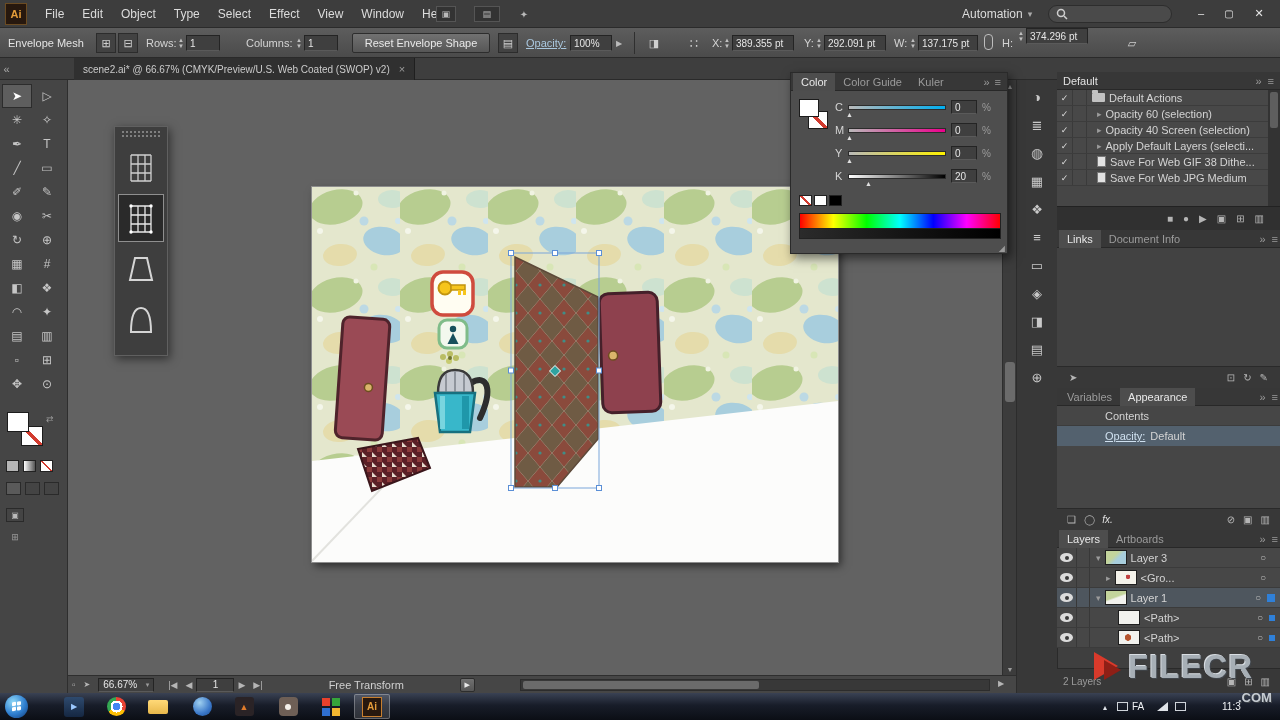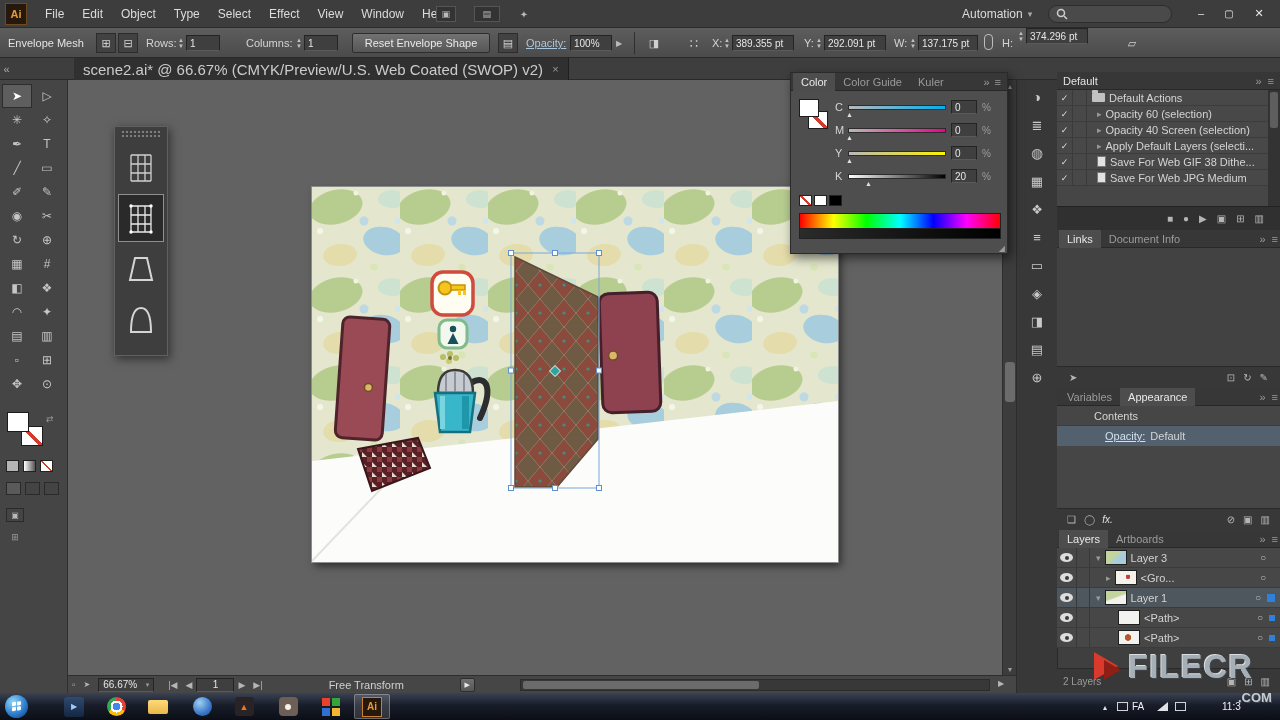--- a/index.html
+++ b/index.html
@@ -114,21 +114,21 @@
   <div class="abs flex" style="left:1018px;top:0">
     <span class="stp">▲<br>▼</span>
     <span class="inset vfield" style="width:62px">374.296 pt</span>
   </div>
   <span class="abs ctr" style="left:1122px;top:5px;width:20px;height:20px;color:#cfcfcf">▱</span>
 </div>
 
 <div class="abs" style="left:0;top:58px;width:1280px;height:22px;background:#3e3e3e;border-bottom:1px solid #2a2a2a">
   <span class="abs ctr" style="left:0;top:0;width:13px;height:22px;color:#aaa">«</span>
   <div class="abs flex" style="left:74px;top:0;height:22px;padding:0 9px;background:#303030;border-right:1px solid #1f1f1f;gap:9px">
-    <span style="color:#cbcbcb;font-size:15px">scene2.ai* @ 66.67% (CMYK/Preview/U.S. Web Coated (SWOP) v2)</span>
+    <span style="color:#cbcbcb;font-size:10px">scene2.ai* @ 66.67% (CMYK/Preview/U.S. Web Coated (SWOP) v2)</span>
     <span style="color:#9a9a9a">×</span>
   </div>
 </div>
 
 <div class="abs" style="left:0;top:80px;width:68px;height:613px;background:#454545;border-right:1px solid #2e2e2e">
   <div class="flex" style="flex-wrap:wrap;padding:4px 2px;width:68px">
     <span class="toolcell active">➤</span>
     <span class="toolcell">▷</span>
     <span class="toolcell">✳</span>
     <span class="toolcell">✧</span>
@@ -388,21 +388,21 @@
 </div>
 
 <div class="abs" style="left:1057px;top:388px;width:223px;height:142px">
   <div class="hdr" style="height:18px;padding:0 2px">
     <span class="tab dim">Variables</span>
     <span class="tab on">Appearance</span>
     <span class="dim" style="margin-left:auto;margin-right:6px">»</span>
     <span class="dim">≡</span>
   </div>
   <div class="abs" style="left:0;top:18px;width:223px;height:102px;background:#464646">
-    <div class="flex" style="height:20px;border-bottom:1px solid #3c3c3c;padding-left:37px">
+    <div class="flex" style="height:20px;border-bottom:1px solid #3c3c3c;padding-left:48px">
       <span>Contents</span>
     </div>
     <div class="flex" style="height:20px;background:#53616e;padding-left:48px;gap:5px">
       <span style="color:#cfe0ef;text-decoration:underline">Opacity:</span>
       <span>Default</span>
     </div>
   </div>
   <div class="abs flex" style="left:0;top:120px;width:223px;height:22px;background:#383838;border-top:1px solid #2a2a2a;padding:0 6px">
     <span class="barico">❑</span>
     <span class="barico">◯</span>

